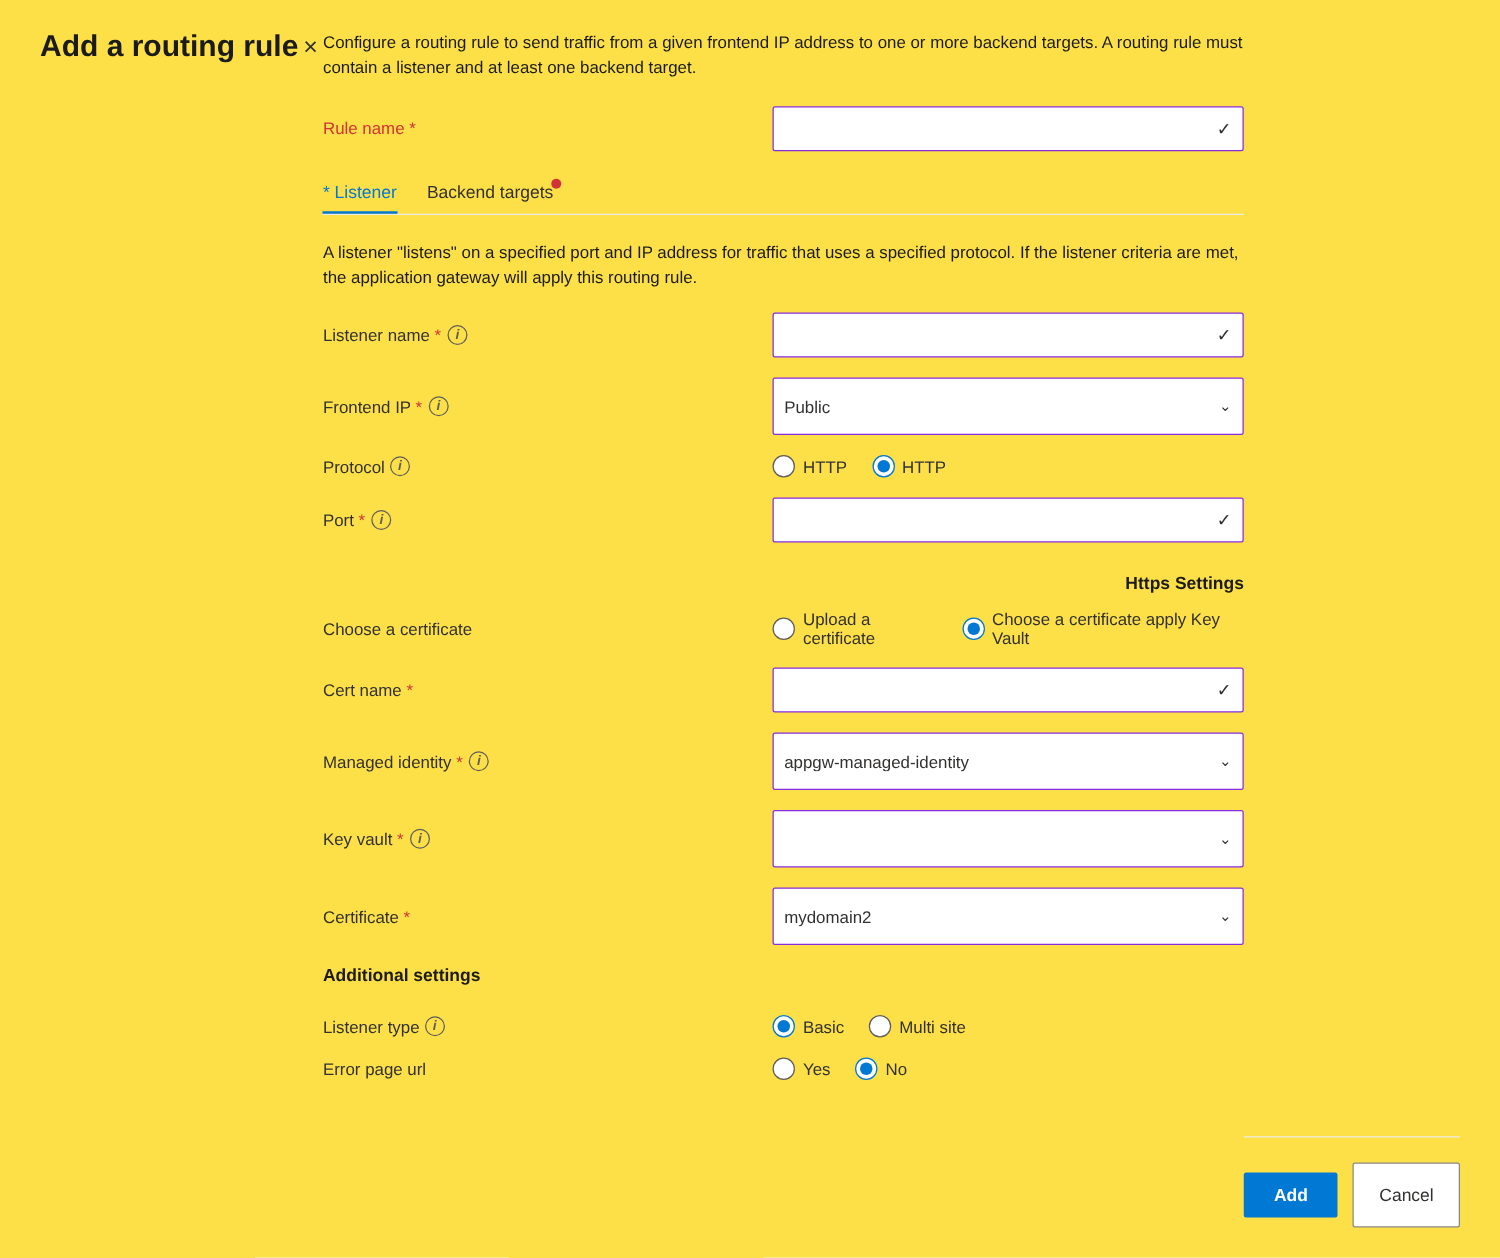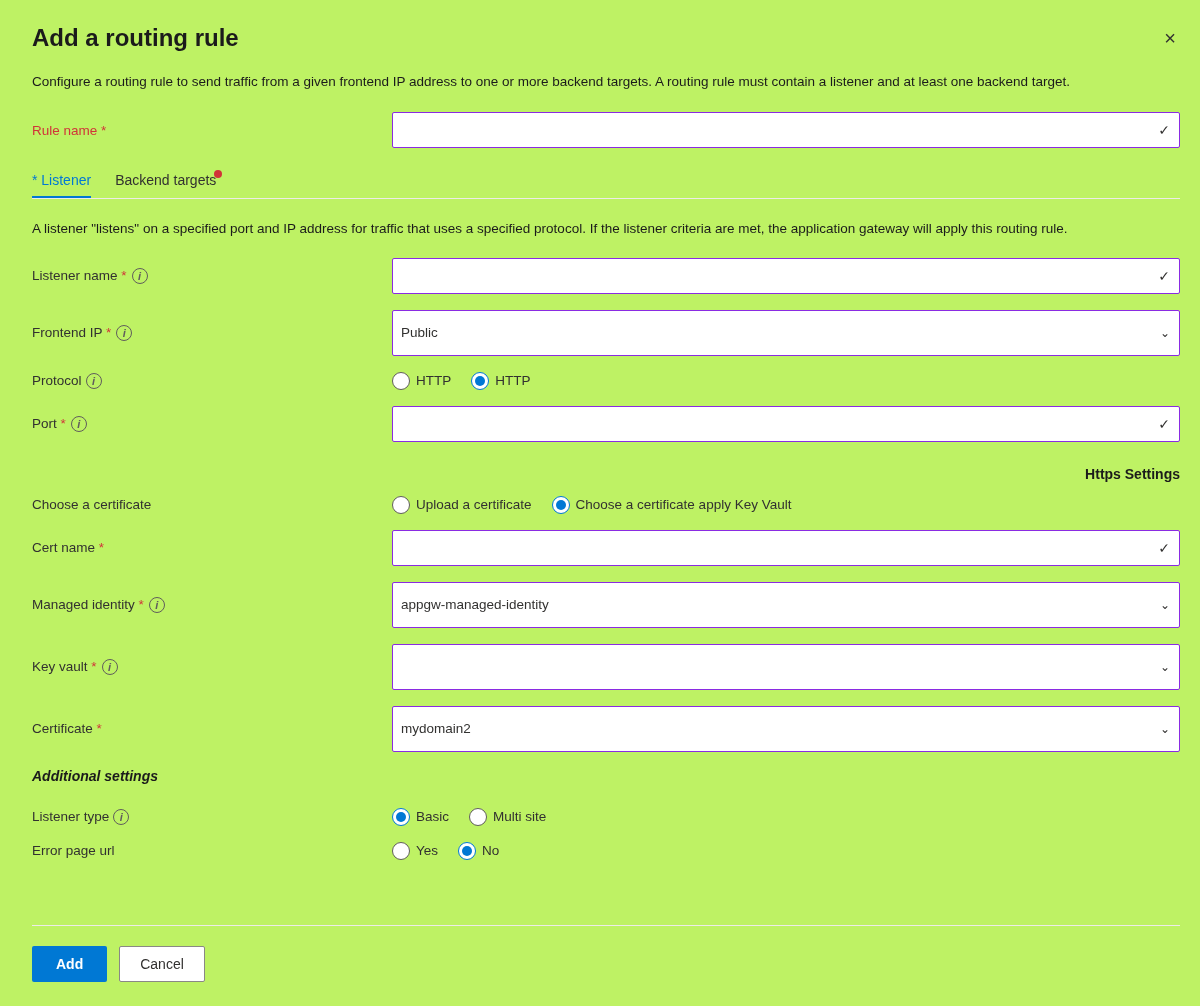--- a/index.html
+++ b/index.html
@@ -5,25 +5,25 @@
     * { box-sizing: border-box; margin: 0; padding: 0; }
     body {
       font-family: 'Segoe UI', Arial, sans-serif;
       font-size: 14px;
       background: #fff;
       color: #323130;
     }
     .dialog {
       width: 1200px;
       min-height: 1006px;
-      background: #bef264;
-      padding: 24px 20px 0 32px;
+      background: #fde047;
+      padding: 24px 32px 0 32px;
       position: relative;
       display: flex;
-      flex-direction: column;
+      flex-direction: row;
     }
     .dialog-header {
       display: flex;
       justify-content: space-between;
       align-items: flex-start;
       margin-bottom: 20px;
     }
     .dialog-title {
       font-size: 24px;
       font-weight: 600;
@@ -240,21 +240,21 @@
       height: 36px;
     }
     .btn-cancel {
       background: #fff;
       color: #323130;
       border: 1px solid #8a8886;
       border-radius: 2px;
       padding: 8px 20px;
       font-size: 14px;
       cursor: pointer;
-      height: 36px;
+      height: 52px;
     }
     .body-content {
       flex: 1;
     }
   </style>
 </head>
 <body>
 
 <div class="dialog">
 
@@ -428,21 +428,21 @@
       <div class="form-control-wrap">
         <div class="select-wrapper">
           <select class="input-field" style="padding-left:8px;">
             <option>mydomain2</option>
           </select>
           <span class="chevron">⌄</span>
         </div>
       </div>
     </div>
 
-    <div style="margin-bottom: 24px; margin-top: 4px; font-style: italic;">
+    <div style="margin-bottom: 24px; margin-top: 4px;">
       <h3 class="section-heading">Additional settings</h3>
     </div>
 
     <div class="form-row">
       <div class="form-label">
         <span>Listener type</span>
         <span class="info-icon">i</span>
       </div>
       <div class="form-control-wrap">
         <div class="radio-group">

